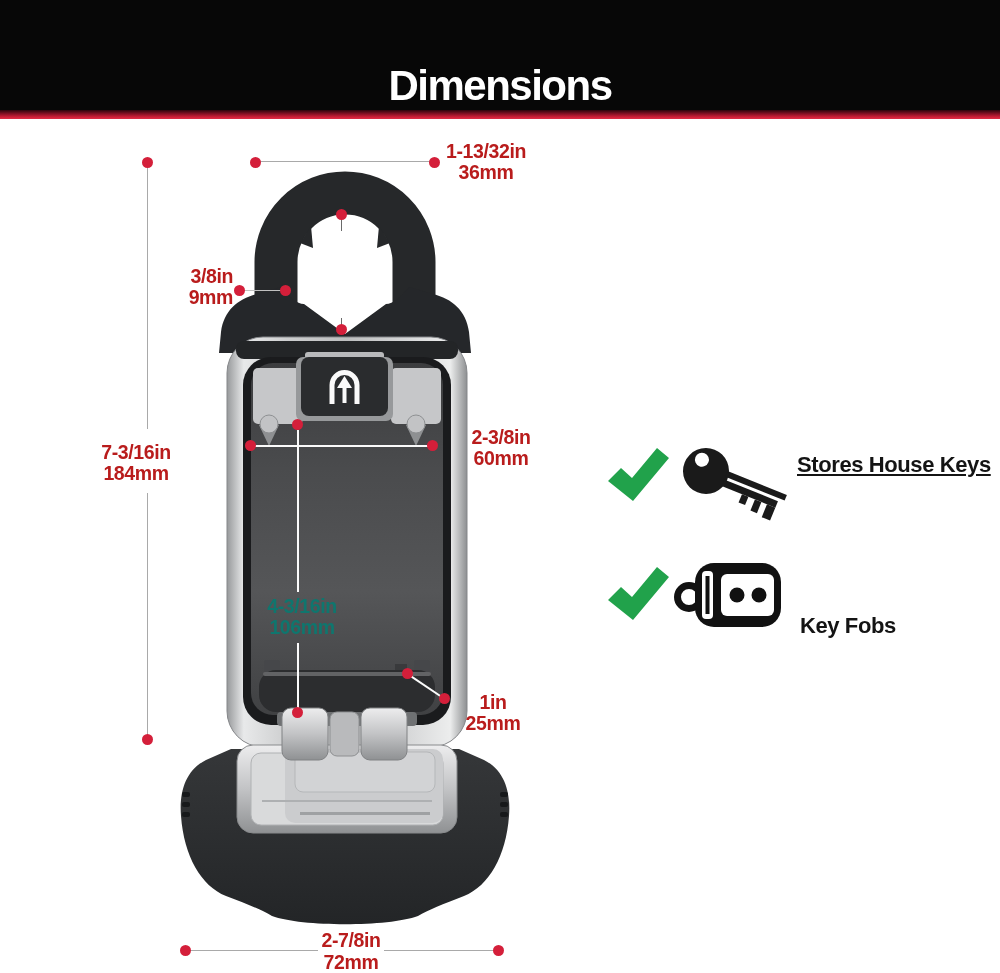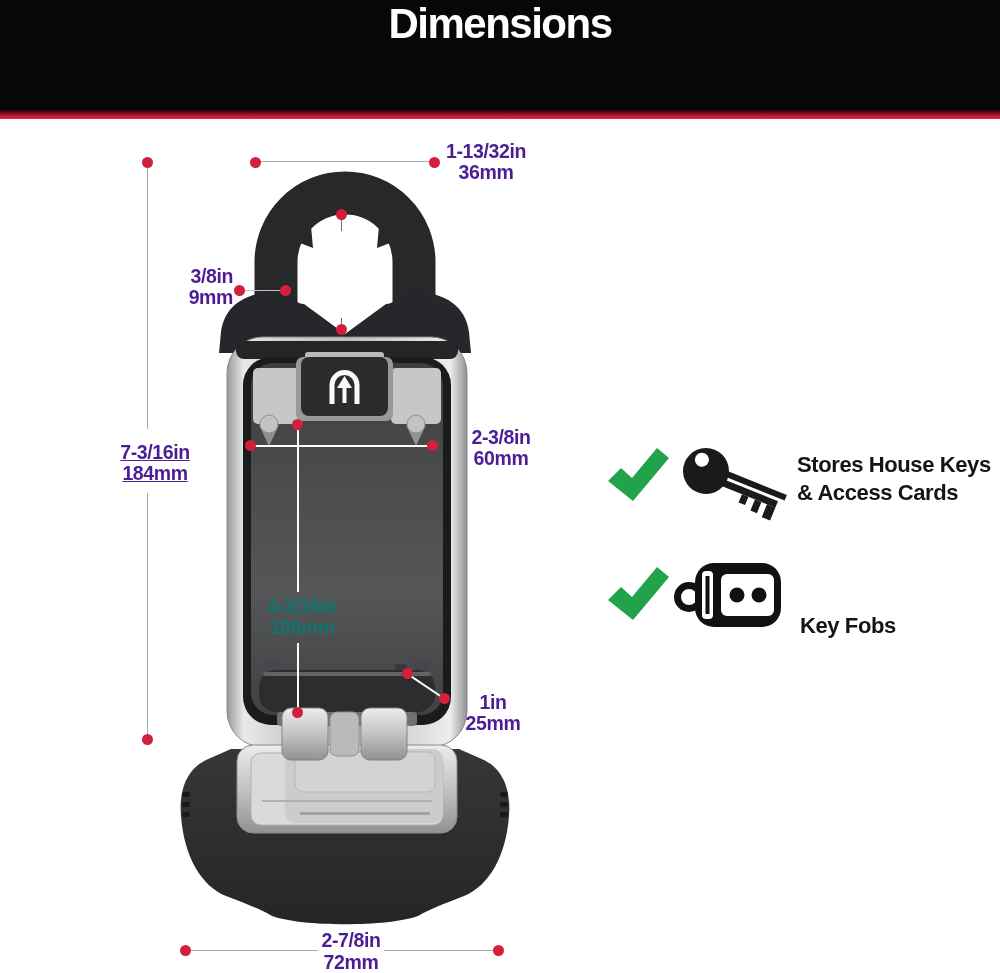--- a/index.html
+++ b/index.html
@@ -1,29 +1,29 @@
 <!DOCTYPE html>
 <html style="--accent-red: #d41f3a; --check-green: #21a24b; --banner-bg: #070707;"><head>
 <meta charset="utf-8">
 <style>
   html,body{margin:0;padding:0;background:#fff;}
   .stage{position:relative;width:1000px;height:973px;background:#ffffff;overflow:hidden;
          font-family:"Liberation Sans",sans-serif;}
   
   .hdr{position:absolute;left:0;top:0;width:1000px;height:110px;background:var(--banner-bg,#070707);
-       display:flex;align-items:flex-start;justify-content:center;}
+       display:flex;align-items:flex-end;justify-content:center;}
   .hdr .title{color:#fff;font-size:42px;font-weight:bold;letter-spacing:-1.5px;}
   .stripe{position:absolute;left:0;top:110px;width:1000px;height:9px;
           background:linear-gradient(180deg,#2b040c 0%,#8c1126 45%,#d02039 80%,#da2e47 100%);}
   
   .dot{position:absolute;width:11px;height:11px;border-radius:50%;background:var(--accent-red,#d41f3a);}
   .gline{position:absolute;background:#a9a9a9;}
   .wline{position:absolute;background:#fbfbfb;}
   .dim{position:absolute;font-weight:bold;font-size:19.5px;line-height:21px;letter-spacing:-0.4px;
-       color:#4c1d95;text-align:center;white-space:nowrap;}
+       color:#b91c1c;text-align:center;white-space:nowrap;}
   .dim.white{color:#0f766e;}
   .dim.right{text-align:right;}
   .feat-label{position:absolute;font-weight:bold;font-size:22px;line-height:28px;letter-spacing:-0.4px;
               color:#141414;white-space:nowrap;}
   svg{position:absolute;}
 </style>
 </head>
 <body>
 
 <div class="stage">
@@ -163,21 +163,21 @@
     <div>1-13/32in</div>
     <div>36mm</div>
   </div>
 
 
   <div class="dim right" style="left:175px;top:266px;width:58px;">
     <div>3/8in</div>
     <div>9mm</div>
   </div>
 
-  <div class="dim" style="left:103px;top:442px;width:104px;text-decoration:underline;">
+  <div class="dim" style="left:84px;top:442px;width:104px;">
     <div>7-3/16in</div>
     <div>184mm</div>
   </div>
 
   <div class="dim" style="left:458px;top:427px;width:86px;">
     <div>2-3/8in</div>
     <div>60mm</div>
   </div>
 
   <div class="dim white" style="left:250px;top:596px;width:104px;">
@@ -204,23 +204,22 @@
     <g transform="rotate(22 26 34)" fill="#1a1a1a">
       <circle cx="26" cy="34" r="23"></circle>
       <circle cx="18" cy="25" r="7" fill="#ffffff"></circle>
       <rect x="46" y="26" width="64" height="6"></rect>
       <rect x="46" y="35" width="58" height="7"></rect>
       <rect x="68" y="42" width="7" height="9"></rect>
       <rect x="82" y="42" width="7" height="12"></rect>
       <rect x="95" y="42" width="9" height="14"></rect>
     </g>
   </svg>
-  <div class="feat-label" style="left:797px;top:451px;">
+  <div class="feat-label" style="left:797px;top:451px;text-decoration:underline;">
     <div>Stores House Keys</div>
-    <div>&amp; Access Cards</div>
   </div>
 
   <svg style="left:606px;top:563px;" width="64" height="64" viewBox="0 0 64 64">
     <polygon points="2,37 15,24 26,34 51,4 63,14 27,57" fill="var(--check-green,#21a24b)"></polygon>
   </svg>
   <svg style="left:674px;top:559px;" width="112" height="74" viewBox="0 0 112 74">
     <circle cx="15" cy="38" r="11.5" fill="none" stroke="#111111" stroke-width="7"></circle>
     <rect x="21" y="4" width="86" height="64" rx="19" fill="#111111"></rect>
     <rect x="47" y="15" width="53" height="42" rx="6" fill="#ffffff"></rect>
     <circle cx="63" cy="36" r="7.5" fill="#111111"></circle>

